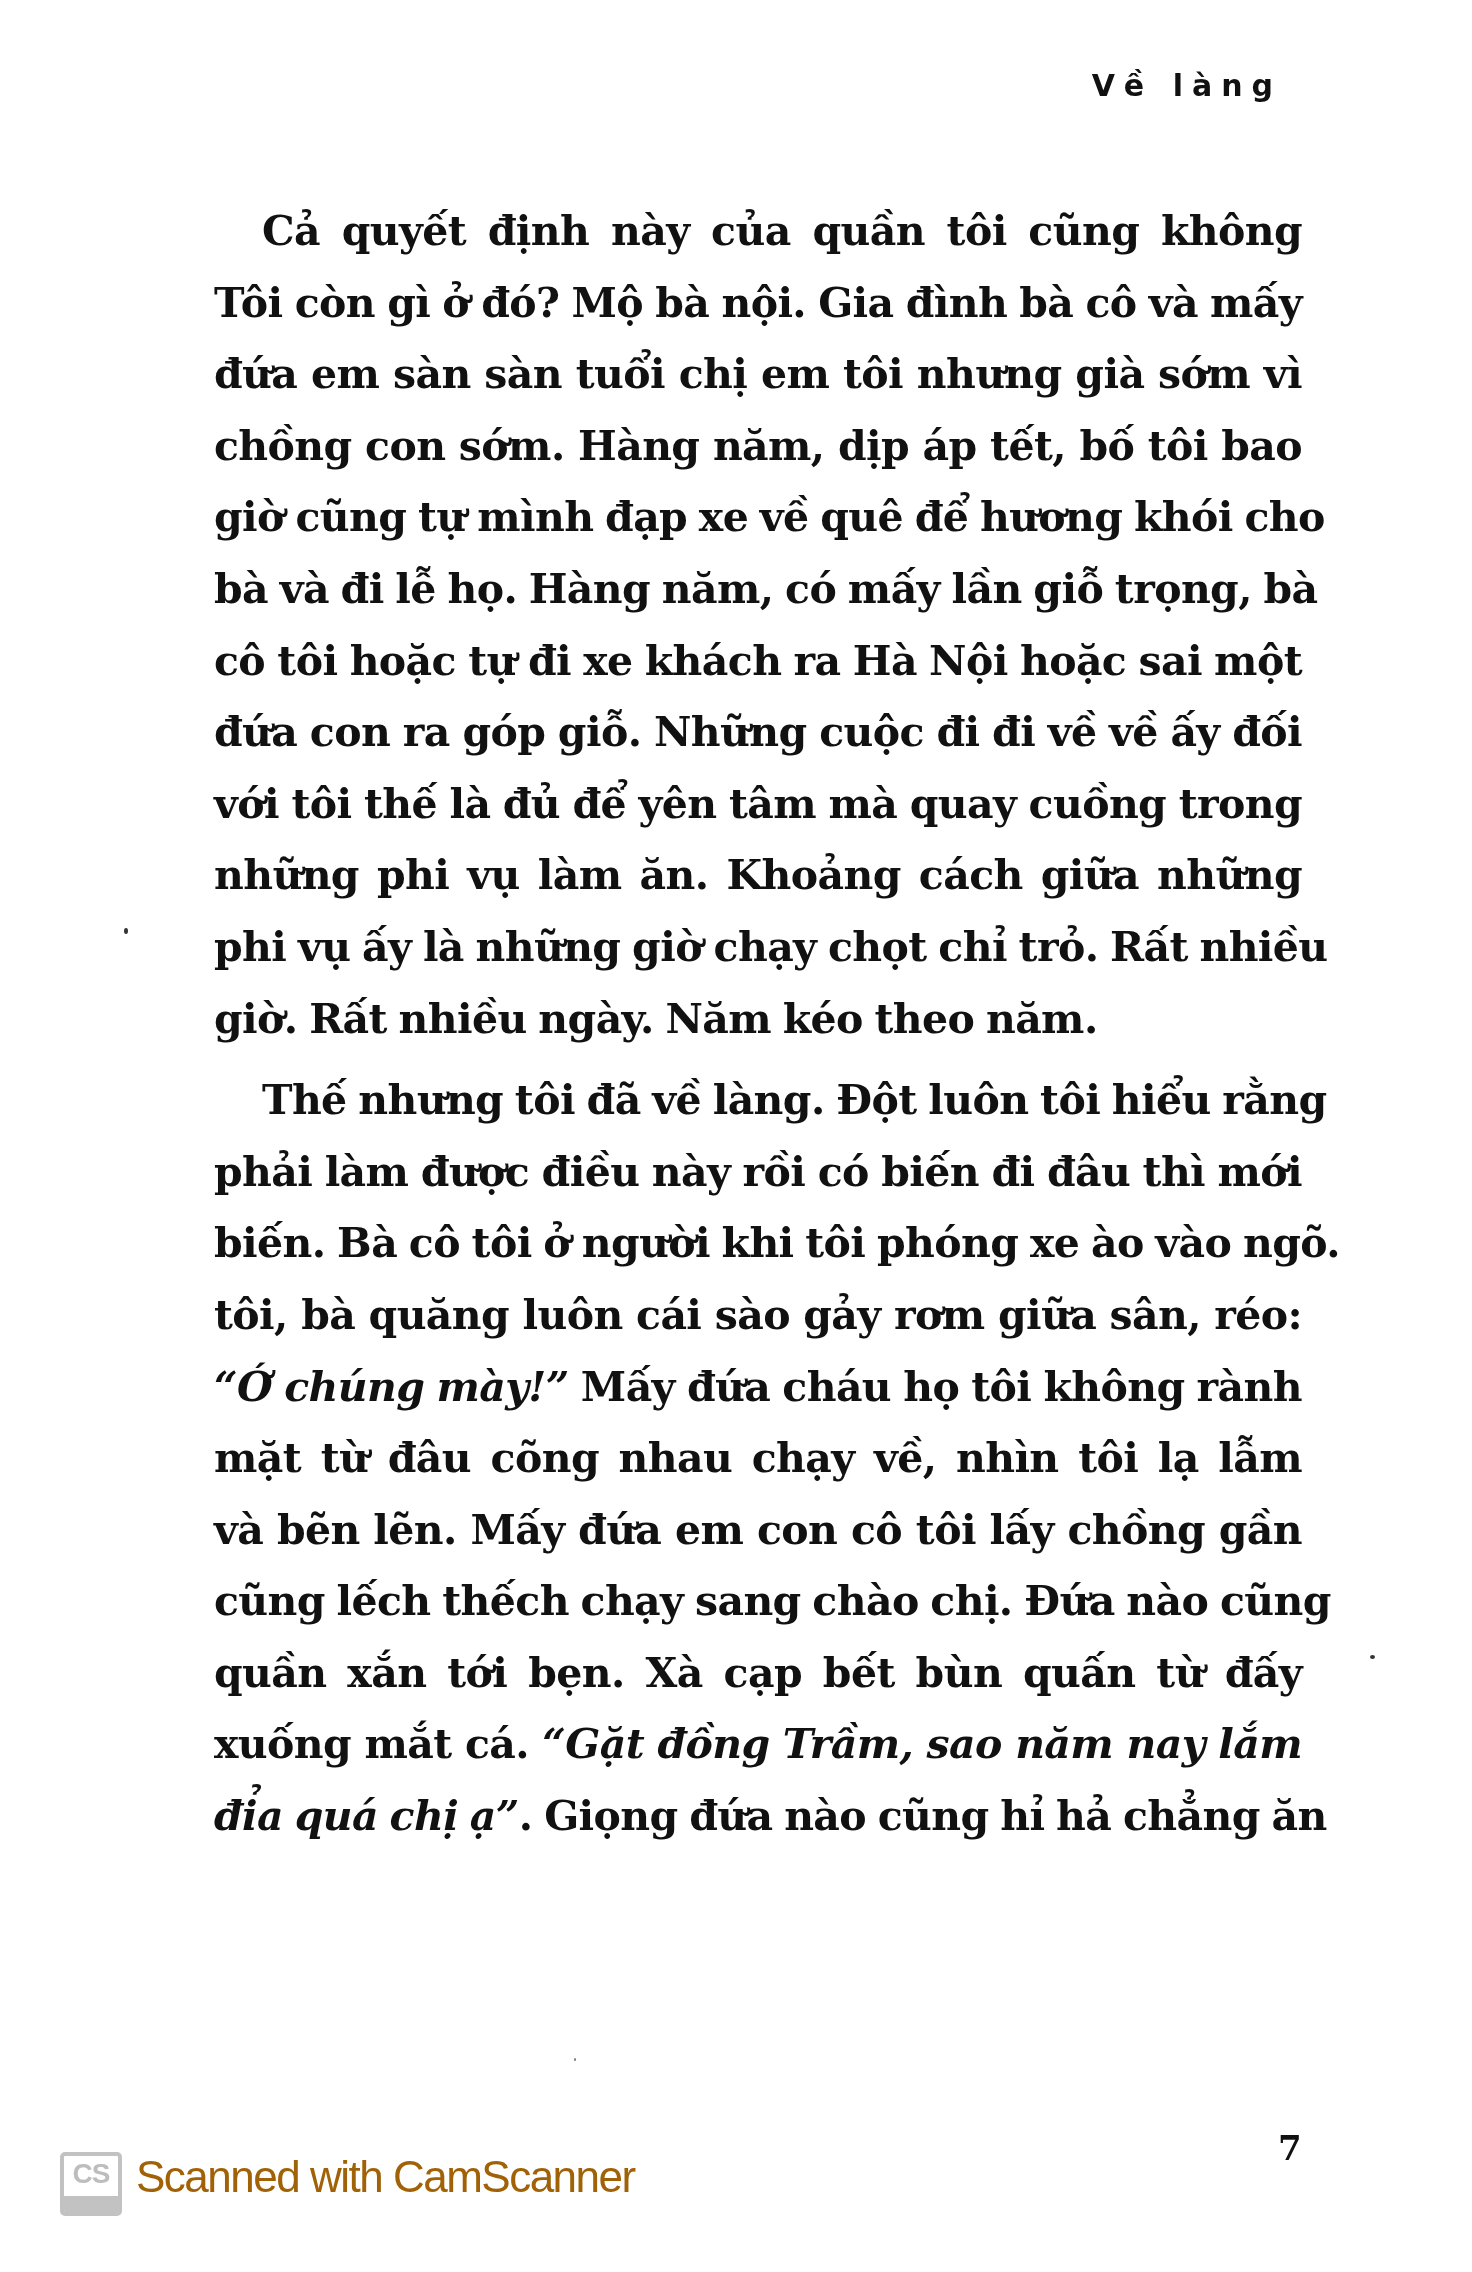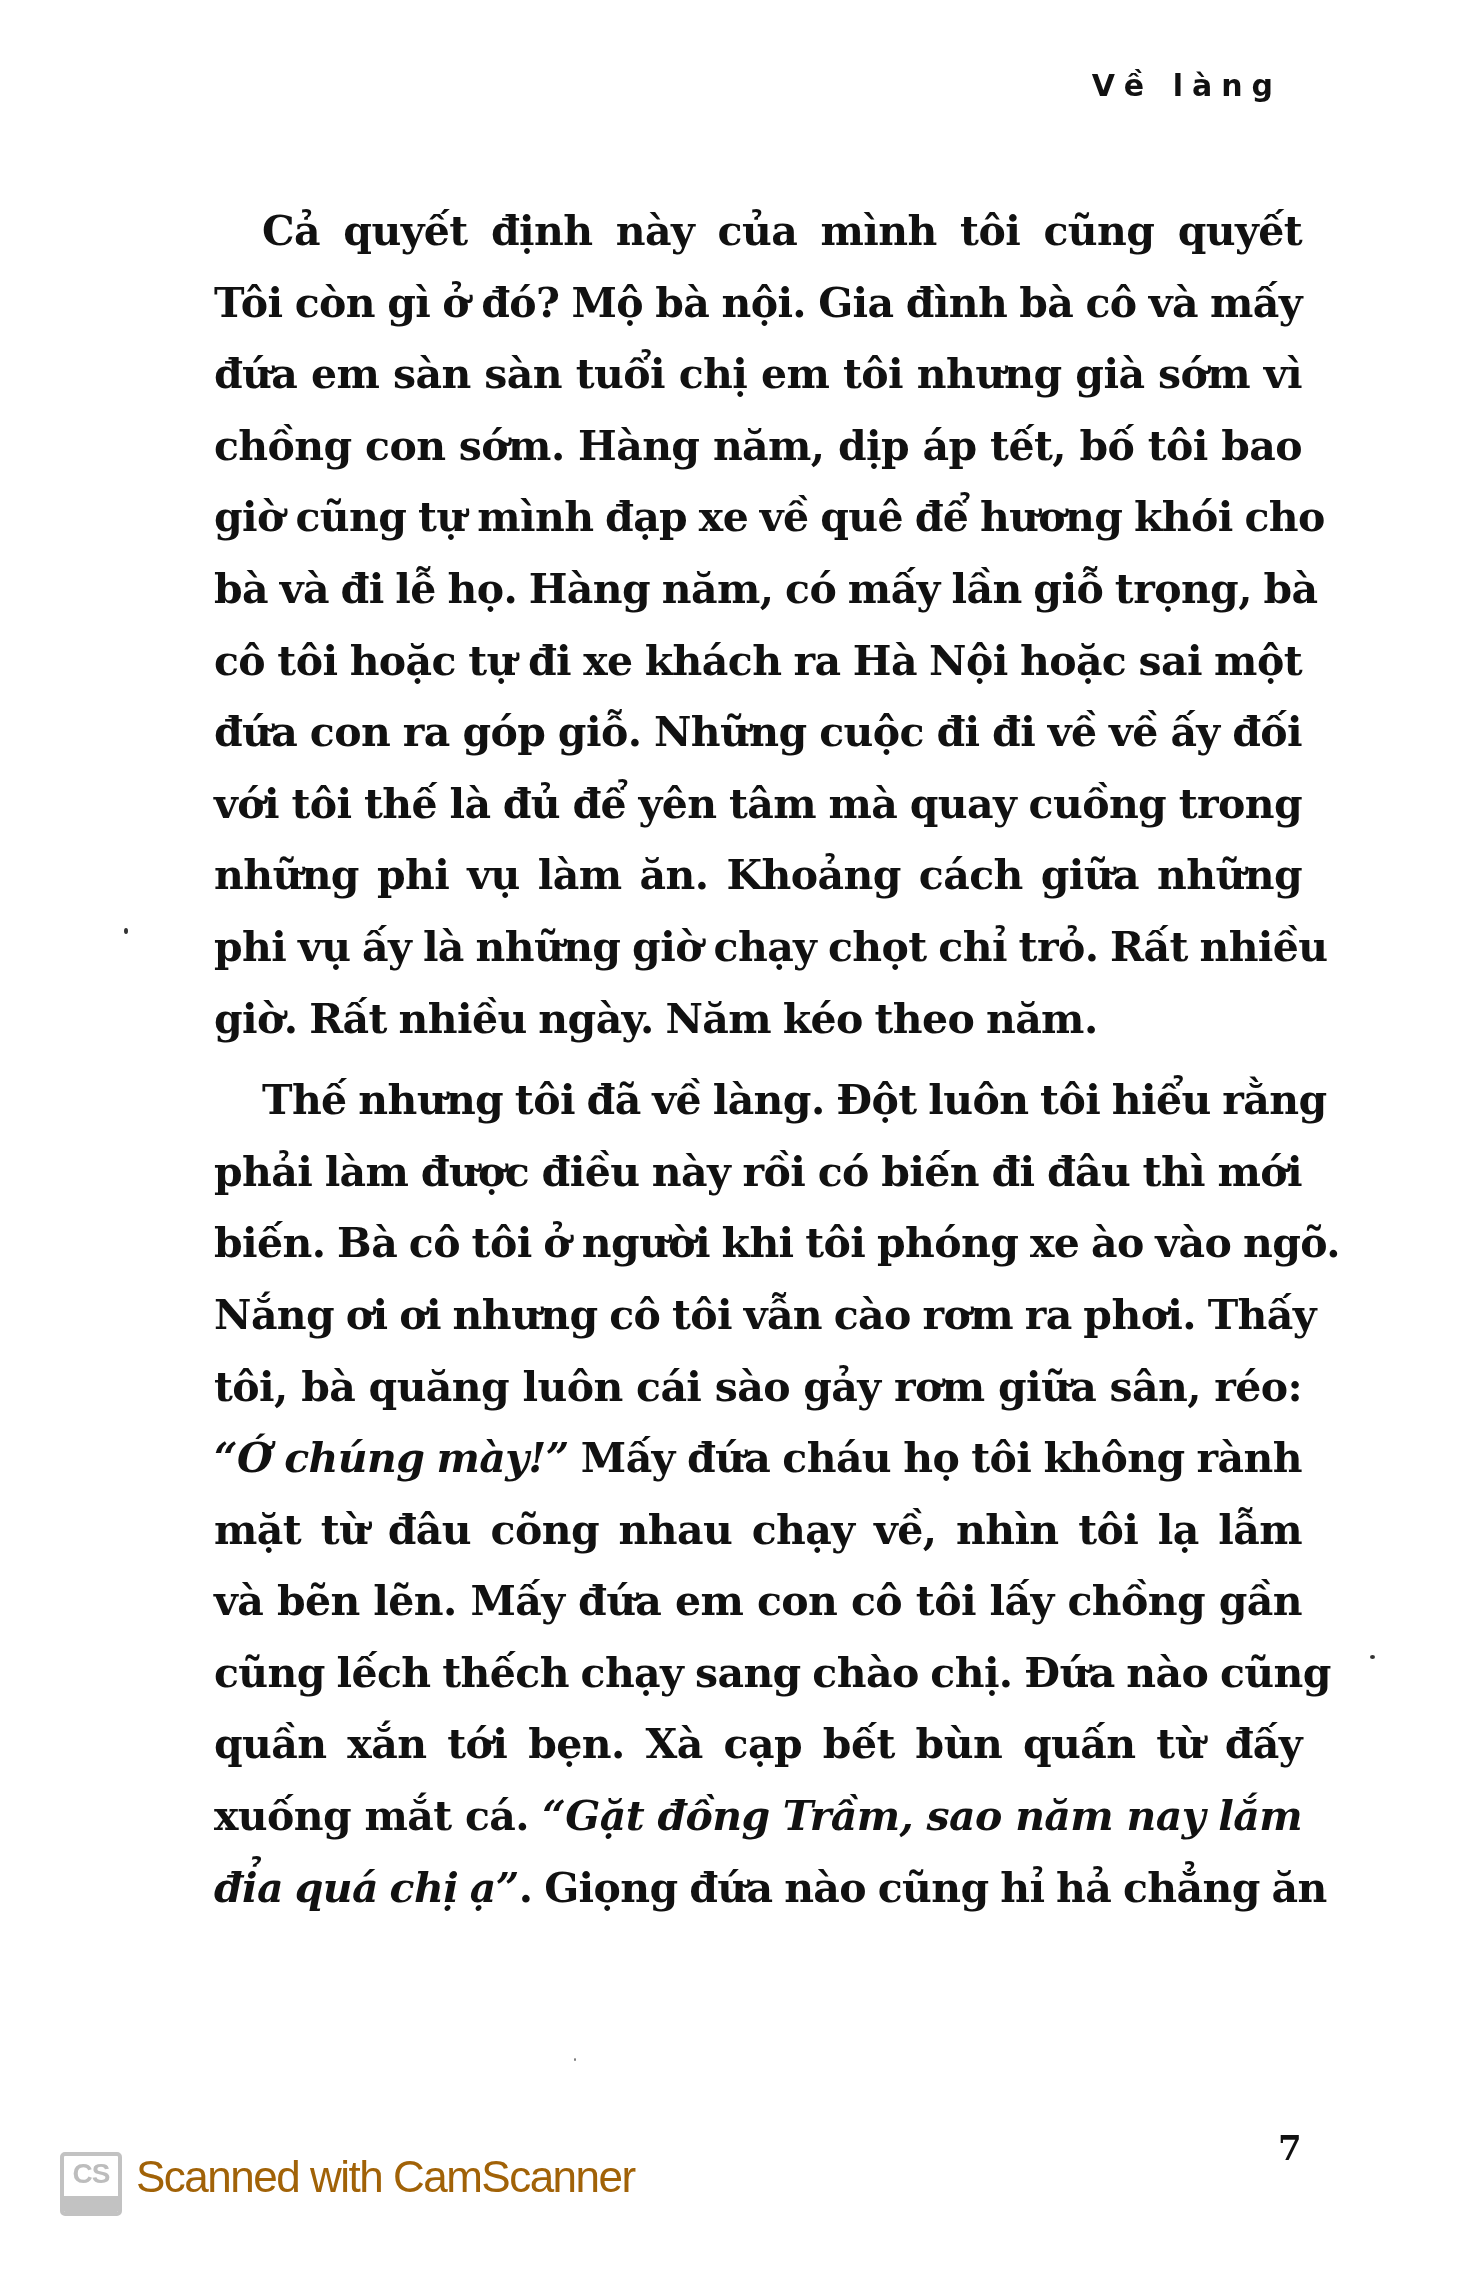--- a/index.html
+++ b/index.html
@@ -123,41 +123,40 @@
 </head>
 <body>
 
 <div class="page">
 
   <div class="running-header">Về làng</div>
 
   <div class="body-text">
 
     <div>
-      <span class="line indent">Cả quyết định này của mình tôi cũng quyết</span>
+      <span class="line indent">Cả quyết định này của quần tôi cũng không</span>
       <span class="line">Tôi còn gì ở đó? Mộ bà nội. Gia đình bà cô và mấy</span>
       <span class="line">đứa em sàn sàn tuổi chị em tôi nhưng già sớm vì</span>
       <span class="line">chồng con sớm. Hàng năm, dịp áp tết, bố tôi bao</span>
       <span class="line">giờ cũng tự mình đạp xe về quê để hương khói cho</span>
       <span class="line">bà và đi lễ họ. Hàng năm, có mấy lần giỗ trọng, bà</span>
       <span class="line">cô tôi hoặc tự đi xe khách ra Hà Nội hoặc sai một</span>
       <span class="line">đứa con ra góp giỗ. Những cuộc đi đi về về ấy đối</span>
       <span class="line">với tôi thế là đủ để yên tâm mà quay cuồng trong</span>
       <span class="line">những phi vụ làm ăn. Khoảng cách giữa những</span>
       <span class="line">phi vụ ấy là những giờ chạy chọt chỉ trỏ. Rất nhiều</span>
       <span class="line last">giờ. Rất nhiều ngày. Năm kéo theo năm.</span>
     </div>
 
     <div class="para-gap"></div>
 
     <div>
       <span class="line indent">Thế nhưng tôi đã về làng. Đột luôn tôi hiểu rằng</span>
       <span class="line">phải làm được điều này rồi có biến đi đâu thì mới</span>
       <span class="line">biến. Bà cô tôi ở người khi tôi phóng xe ào vào ngõ.</span>
-      <span class="line">Nắng ơi ơi nhưng cô tôi vẫn cào rơm ra phơi. Thấy</span>
       <span class="line">tôi, bà quăng luôn cái sào gảy rơm giữa sân, réo:</span>
       <span class="line"><em>“Ớ chúng mày!”</em><span> Mấy đứa cháu họ tôi không rành</span></span>
       <span class="line">mặt từ đâu cõng nhau chạy về, nhìn tôi lạ lẫm</span>
       <span class="line">và bẽn lẽn. Mấy đứa em con cô tôi lấy chồng gần</span>
       <span class="line">cũng lếch thếch chạy sang chào chị. Đứa nào cũng</span>
       <span class="line">quần xắn tới bẹn. Xà cạp bết bùn quấn từ đấy</span>
       <span class="line"><span>xuống mắt cá. </span><em>“Gặt đồng Trầm, sao năm nay lắm</em></span>
       <span class="line"><em>đỉa quá chị ạ”</em><span>. Giọng đứa nào cũng hỉ hả chẳng ăn</span></span>
     </div>
   </div>

